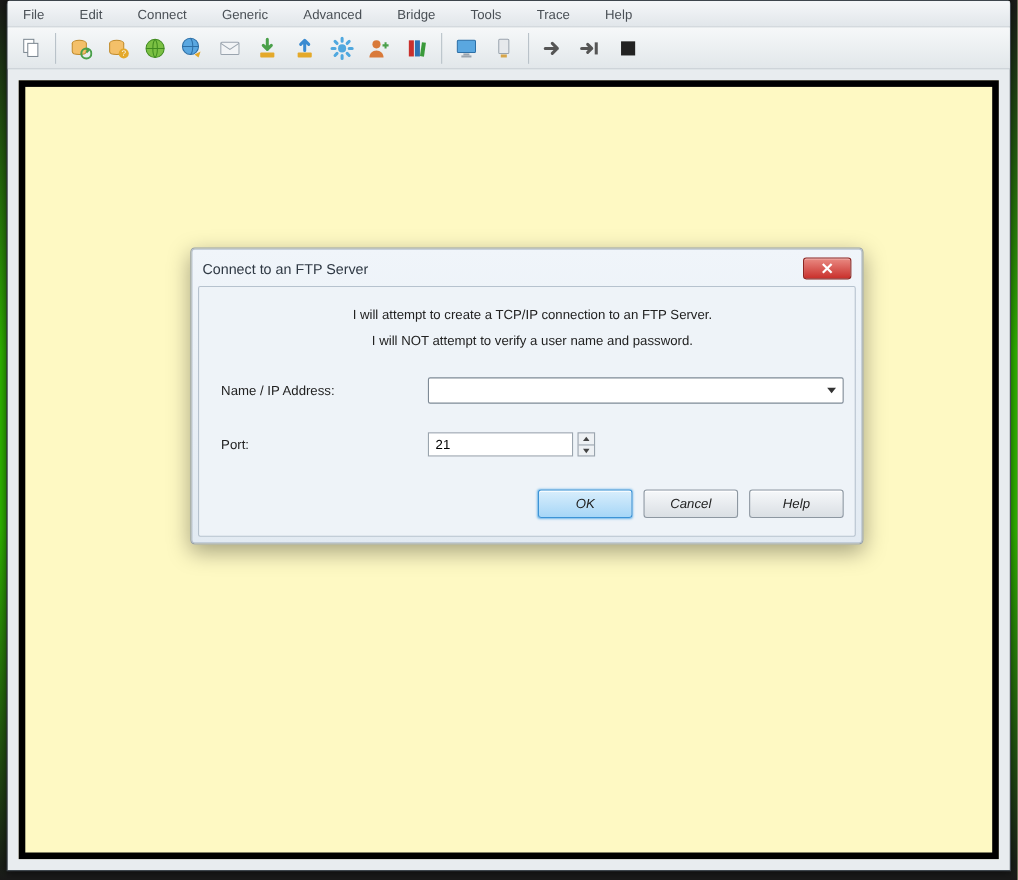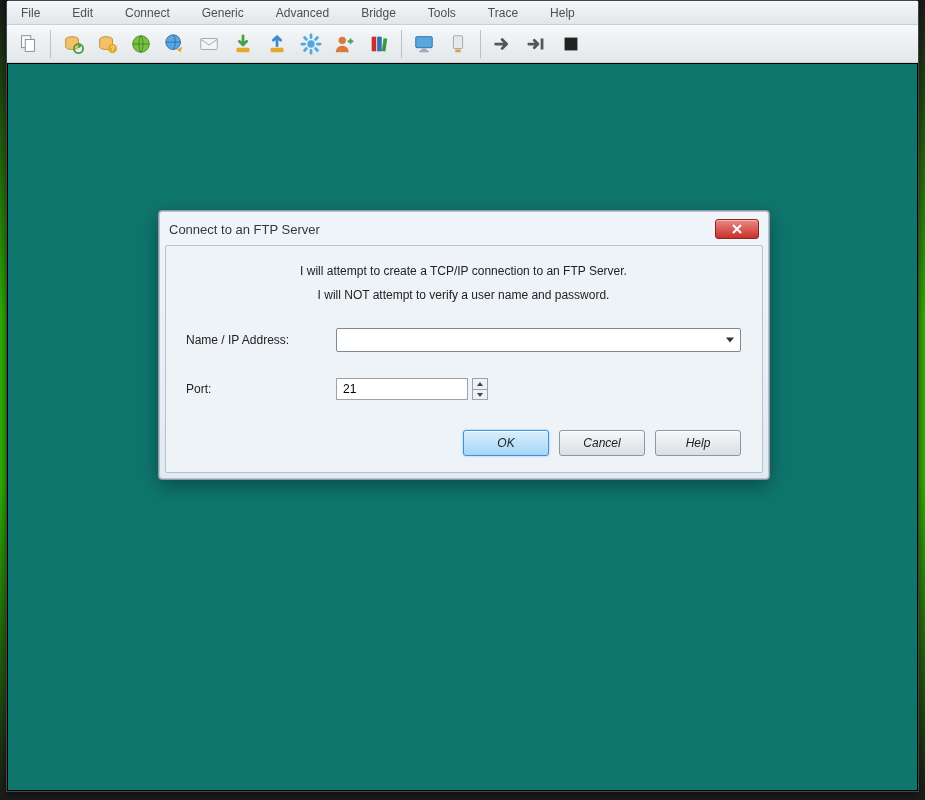--- a/index.html
+++ b/index.html
@@ -63,21 +63,21 @@
     border-bottom: 1px solid #c8cfd4;
     display:flex; align-items:center; padding: 0 6px; gap:4px;
   }
   .tb-btn {
     width:30px; height:30px;
     display:flex; align-items:center; justify-content:center;
     border-radius:3px; cursor:pointer;
   }
   .tb-sep { width:1px; height:28px; background:#b9c2c9; margin:0 3px; }
   .content-area {
-    flex:1; margin: 0; background:#0f766e; border:1px solid #000000;
+    flex:1; margin: 10px; background:#fef9c3; border:6px solid #000000;
     position:relative;
   }
 
   
   .dialog {
     position:absolute; left:150px; top:146px;
     width: 612px;
     border:1px solid #8f99a3;
     border-radius:4px;
     background: linear-gradient(180deg,#f0f5fa 0%, #e2eaf2 100%);
@@ -93,25 +93,25 @@
     border:1px solid #8e2520; border-radius:3px;
     display:flex;align-items:center;justify-content:center;
     cursor:pointer;
     box-shadow: inset 0 1px 0 rgba(255,255,255,.4);
   }
   .close-x svg { width:12px;height:12px; }
   .dialog-inner {
     background:#eef3f8;
     border:1px solid #b6c2ce;
     border-radius:2px;
-    padding: 18px 21px 16px 20px;
+    padding: 18px 10px 16px 20px;
   }
   .dlg-msg { text-align:center; font-size:12px; color:#222; margin-bottom:10px; }
   .form-row {
-    display:flex; align-items:center; margin-top: 26px;
+    display:flex; align-items:center; margin-top: 26px; gap: 38px;
   }
   .form-label { width:150px; font-size:12px; color:#222; }
   .combo {
     flex:1; height:24px; background:#fff;
     border:1px solid #7e8a96; border-radius:2px;
     display:flex; align-items:center; padding:0 6px;
     position:relative;
   }
   .combo .caret {
     position:absolute; right:6px; top:50%; transform:translateY(-50%);

